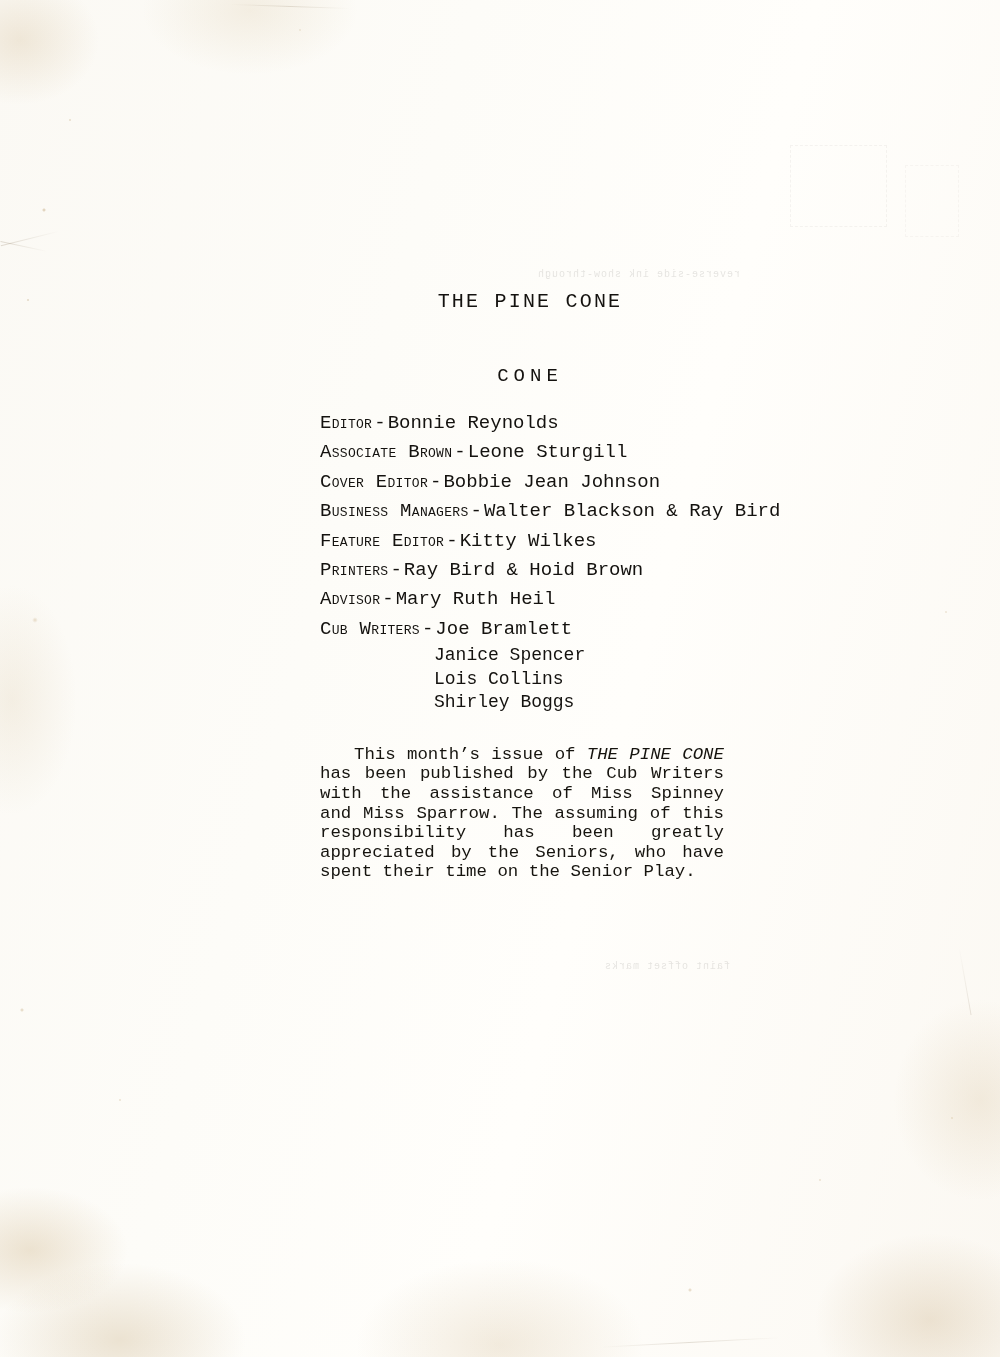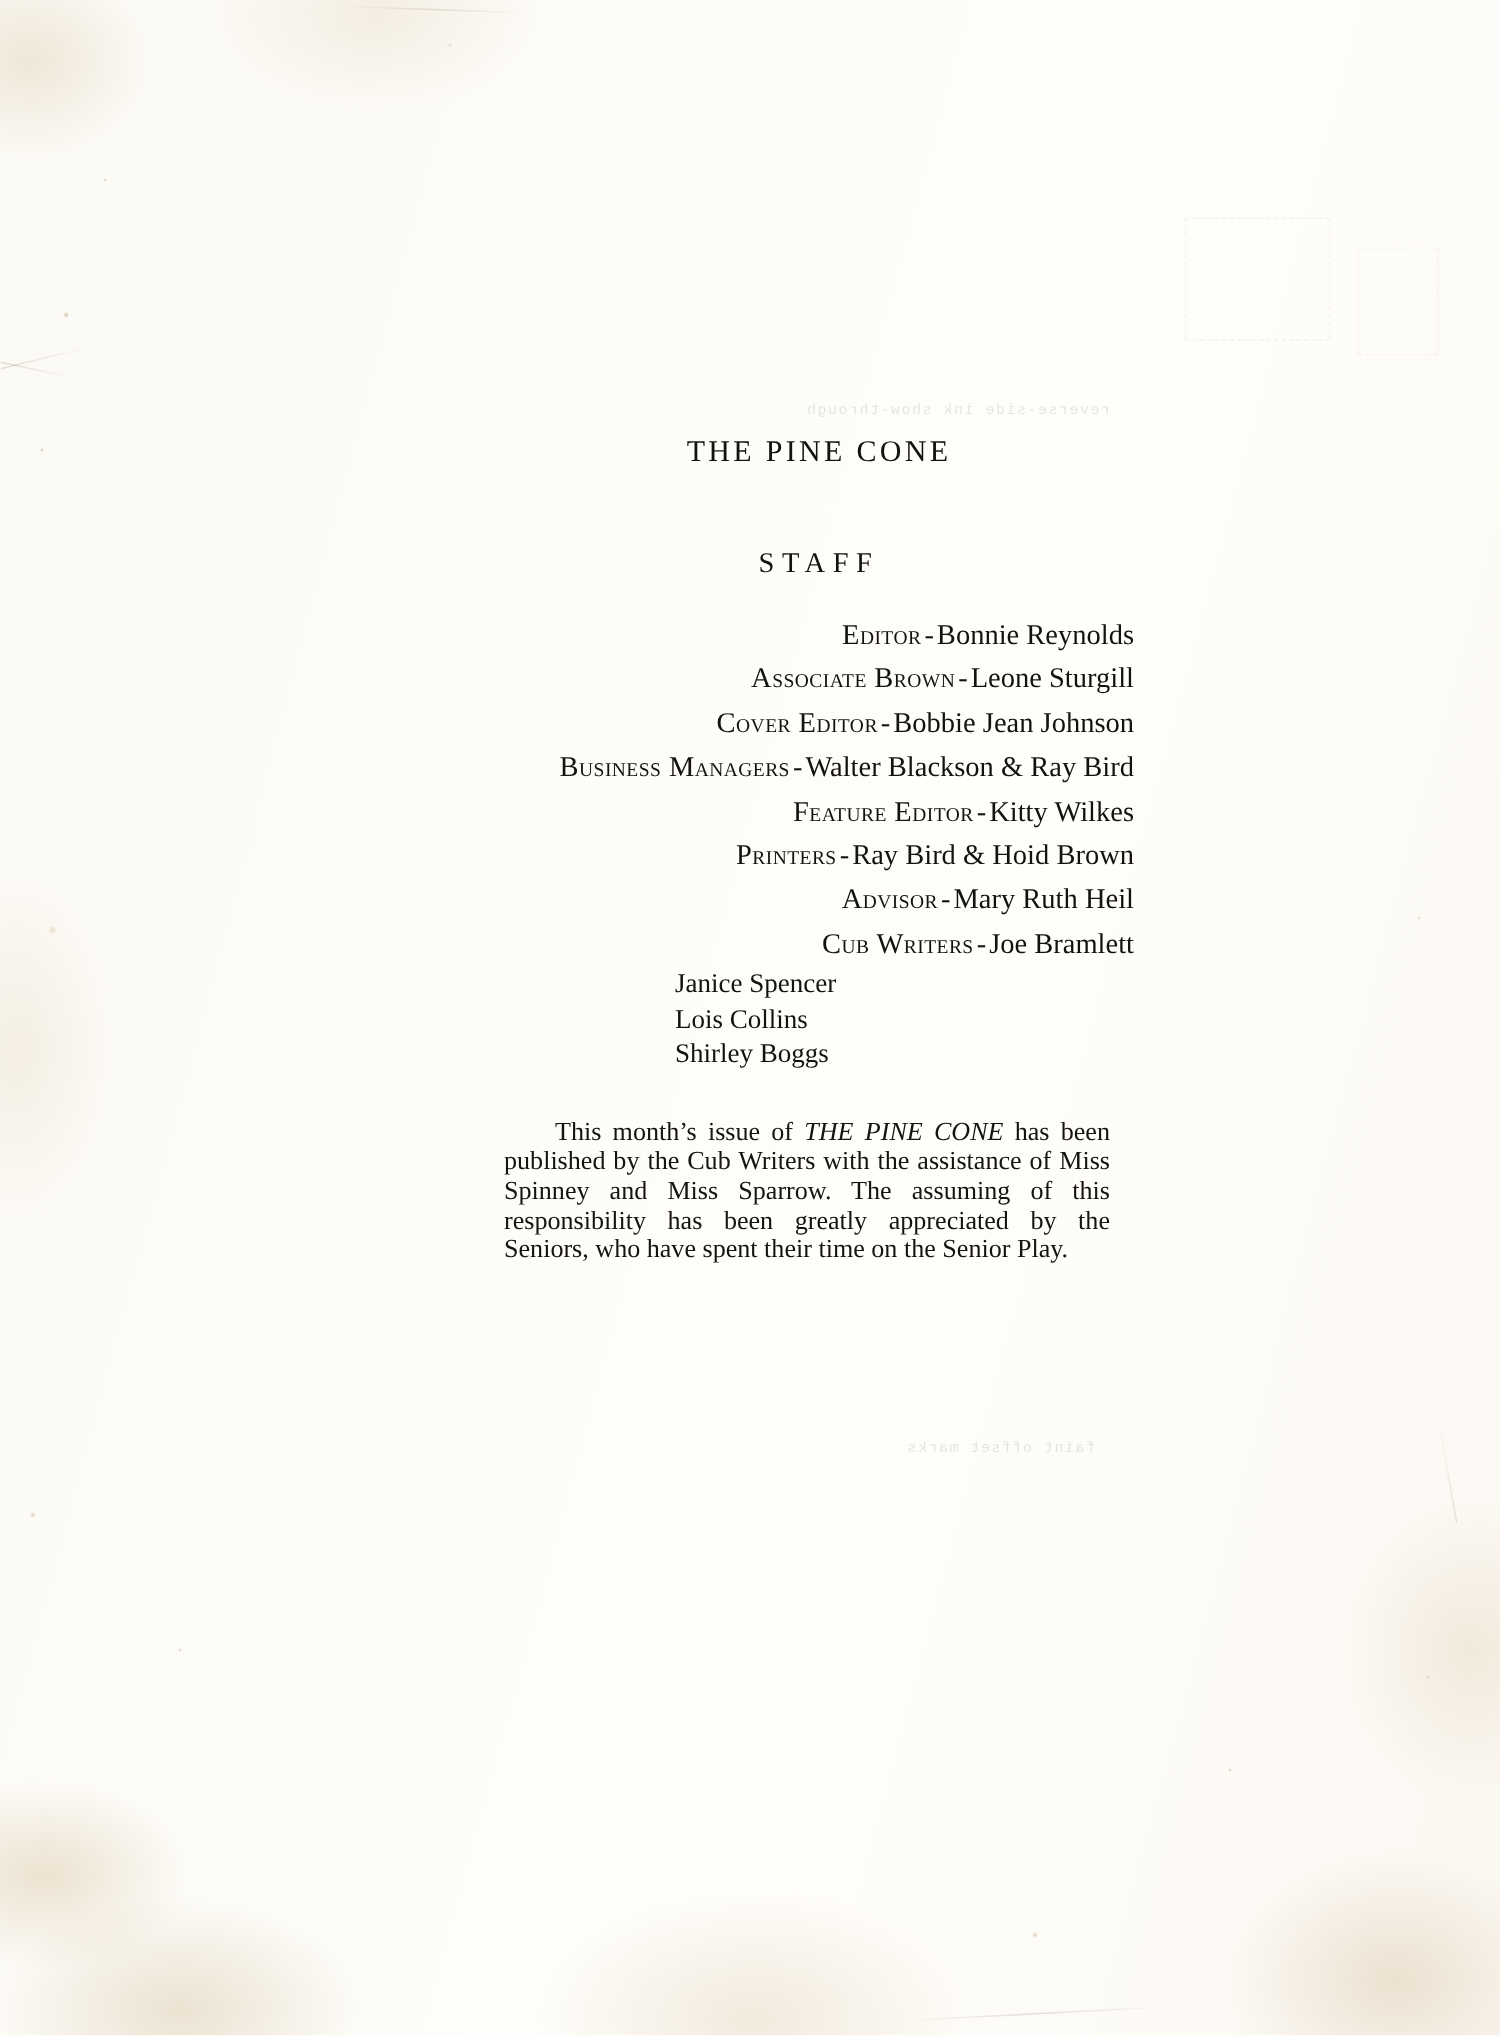--- a/index.html
+++ b/index.html
@@ -69,23 +69,24 @@
     line-height: 13px;
     transform: scaleX(-1);
   }
   .st-stamp1 { left: 790px; top: 145px; width: 95px; height: 80px; border: 1px dashed rgba(90,80,65,0.45); }
   .st-stamp2 { left: 905px; top: 165px; width: 52px; height: 70px; border: 1px dashed rgba(90,80,65,0.35); }
   .st-line   { left: 180px; top: 268px; width: 560px; font-size: 10px; }
   .st-line2  { left: 430px; top: 960px; width: 300px; font-size: 10px; }
 
   .content {
     position: absolute;
-    left: 336px;
+    left: 320px;
     top: 290px;
     width: 420px;
+    font-family: Liberation Mono, monospace;
   }
   .doc-title {
     text-align: center;
     font-size: 20px;
     letter-spacing: 2.2px;
     color: #14120f;
     margin: 0 0 52px 0;
     font-weight: 400;
   }
   .staff-heading {
@@ -93,21 +94,20 @@
     font-size: 19px;
     letter-spacing: 5px;
     margin: 0 0 22px 0;
     font-weight: 400;
     color: #14120f;
   }
   .staff-list {
     list-style: none;
     margin: 0;
     padding: 0;
-    text-align: right;
   }
   .staff-row {
     font-size: 19px;
     line-height: 29.4px;
     color: #14120f;
     white-space: nowrap;
   }
   .role {
     font-variant: small-caps;
     letter-spacing: 0.3px;
@@ -151,21 +151,21 @@
 
   <div class="showthrough st-stamp1"></div>
   <div class="showthrough st-stamp2"></div>
   <div class="showthrough st-line">reverse-side ink show-through</div>
   <div class="showthrough st-line2">faint offset marks</div>
 
   <div class="content">
 
     <h1 class="doc-title">THE  PINE  CONE</h1>
 
-    <h2 class="staff-heading">STAFF</h2>
+    <h2 class="staff-heading">CONE</h2>
 
     <ul class="staff-list">
       <li class="staff-row">
         <span class="role">Editor</span><span class="dash">-</span><span>Bonnie  Reynolds</span>
       </li>
       <li class="staff-row">
         <span class="role">Associate  Brown</span><span class="dash">-</span><span>Leone  Sturgill</span>
       </li>
       <li class="staff-row">
         <span class="role">Cover  Editor</span><span class="dash">-</span><span>Bobbie  Jean  Johnson</span>

